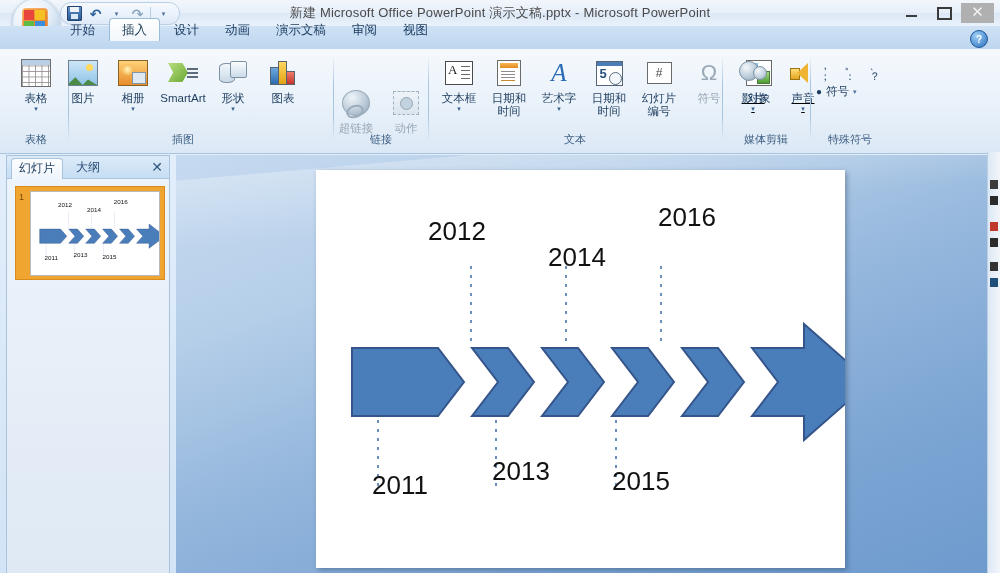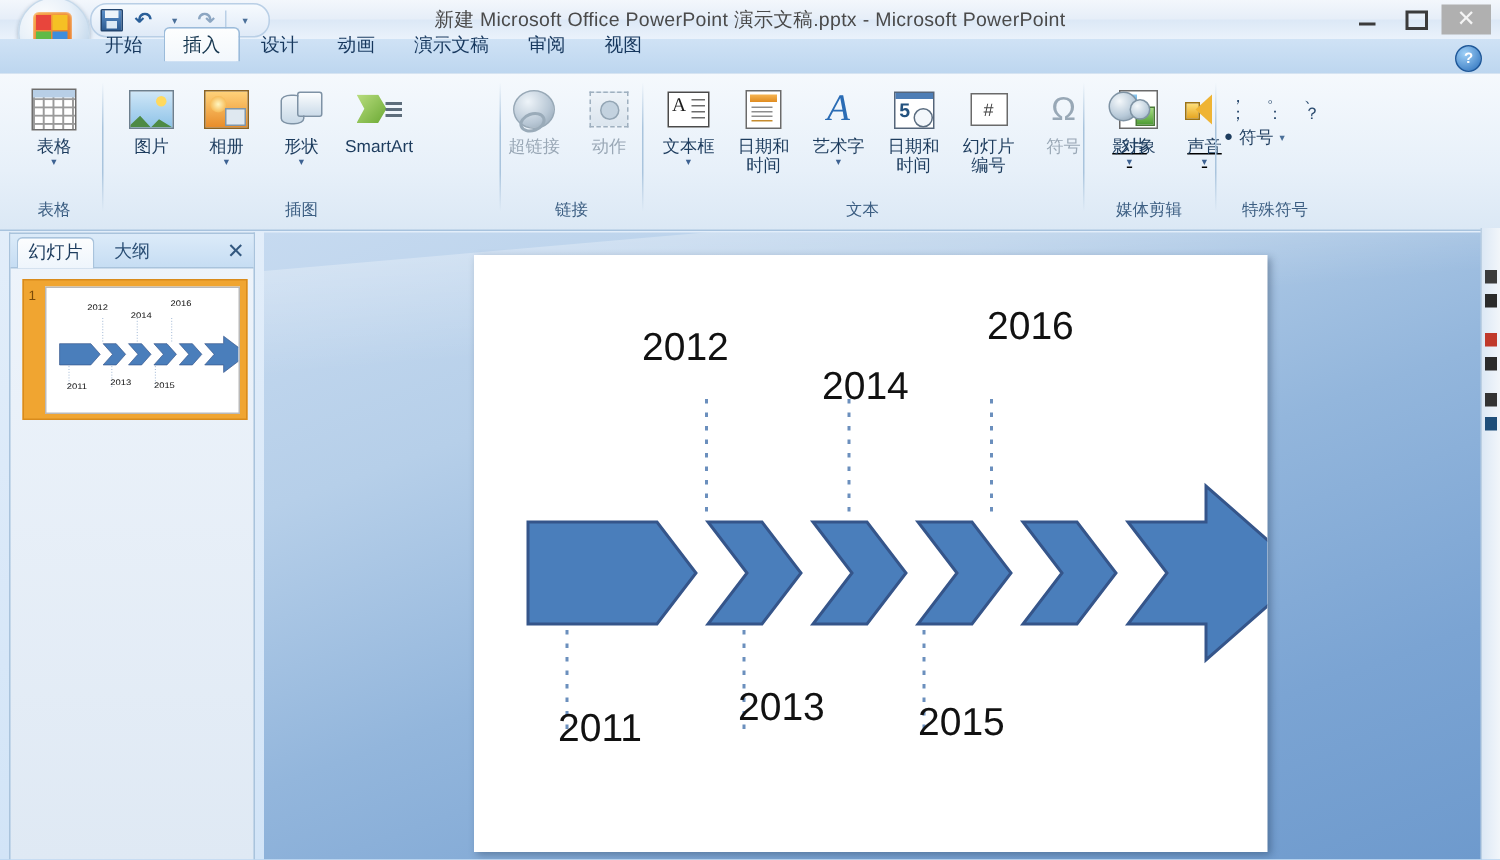--- a/index.html
+++ b/index.html
@@ -280,61 +280,71 @@
               <span class="ic-table"></span>
             </span>
           <span class="rlabel">表格</span>
           <span class="dd">▾</span>
         </div>
       </div>
       <div class="rgroup-label">表格</div>
     </div>
     <div class="rgroup-div" style="left:68px;"></div>
 
-    <div class="rgroup" style="left:72px;width:258px;">
+    <div class="rgroup" style="left:54px;width:258px;">
       <div class="rgroup-body">
         <div class="rbtn">
           <span class="glyph">
               <span class="ic-pic"></span>
             </span>
           <span class="rlabel">图片</span>
         </div>
         <div class="rbtn">
           <span class="glyph">
               <span class="ic-album"></span>
             </span>
           <span class="rlabel">相册</span>
           <span class="dd">▾</span>
         </div>
         <div class="rbtn">
           <span class="glyph">
+              <span class="ic-smart">
+                <i></i>
+                <i></i>
+              </span>
+            </span>
+          <span class="rlabel">SmartArt</span>
+        </div>
+        <div class="rbtn">
+          <span class="glyph">
               <span class="ic-shape">
                 <i></i>
                 <i></i>
               </span>
             </span>
           <span class="rlabel">形状</span>
           <span class="dd">▾</span>
         </div>
         <div class="rbtn">
           <span class="glyph">
-              <span class="ic-smart">
+              <span class="ic-chart">
+                <i></i>
                 <i></i>
                 <i></i>
               </span>
             </span>
-          <span class="rlabel">SmartArt</span>
+          <span class="rlabel">图表</span>
         </div>
       </div>
       <div class="rgroup-label">插图</div>
     </div>
     <div class="rgroup-div" style="left:333px;"></div>
 
     <div class="rgroup" style="left:337px;width:88px;">
-      <div class="rgroup-body" style="justify-content:center;">
+      <div class="rgroup-body" style="justify-content:center;align-items:flex-end;">
         <div class="rbtn disabled">
           <span class="glyph">
               <span class="ic-globe"></span>
             </span>
           <span class="rlabel">超链接</span>
         </div>
         <div class="rbtn disabled">
           <span class="glyph">
               <span class="ic-action"></span>
             </span>

